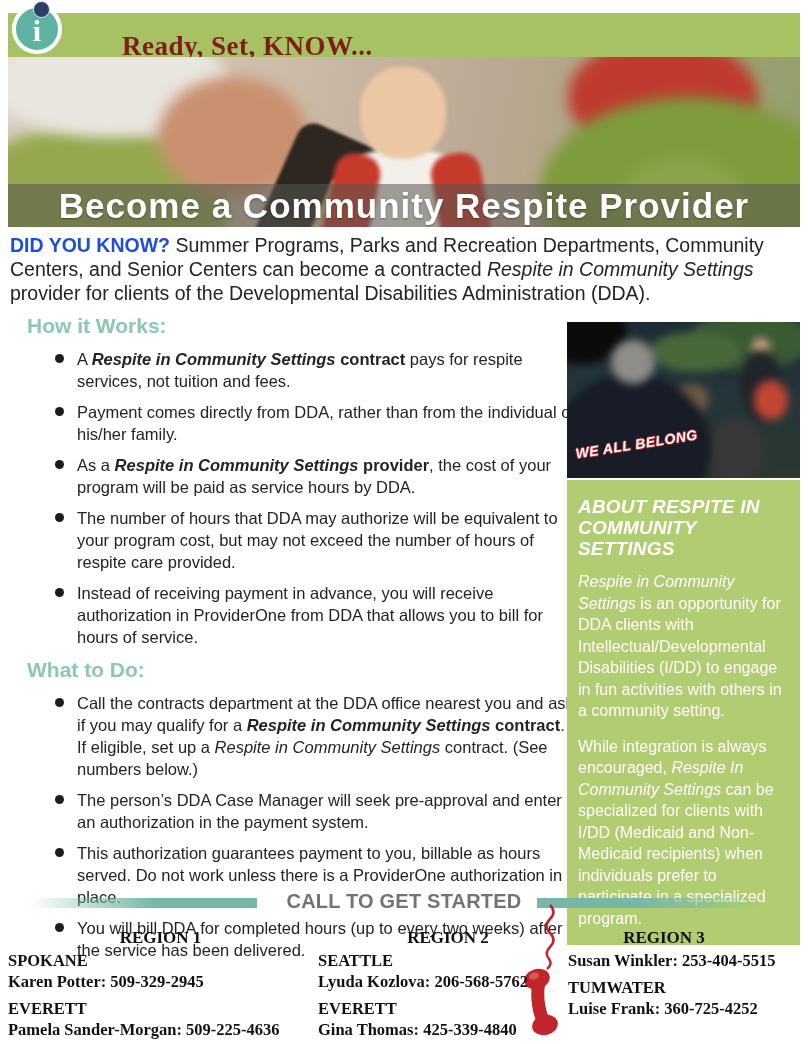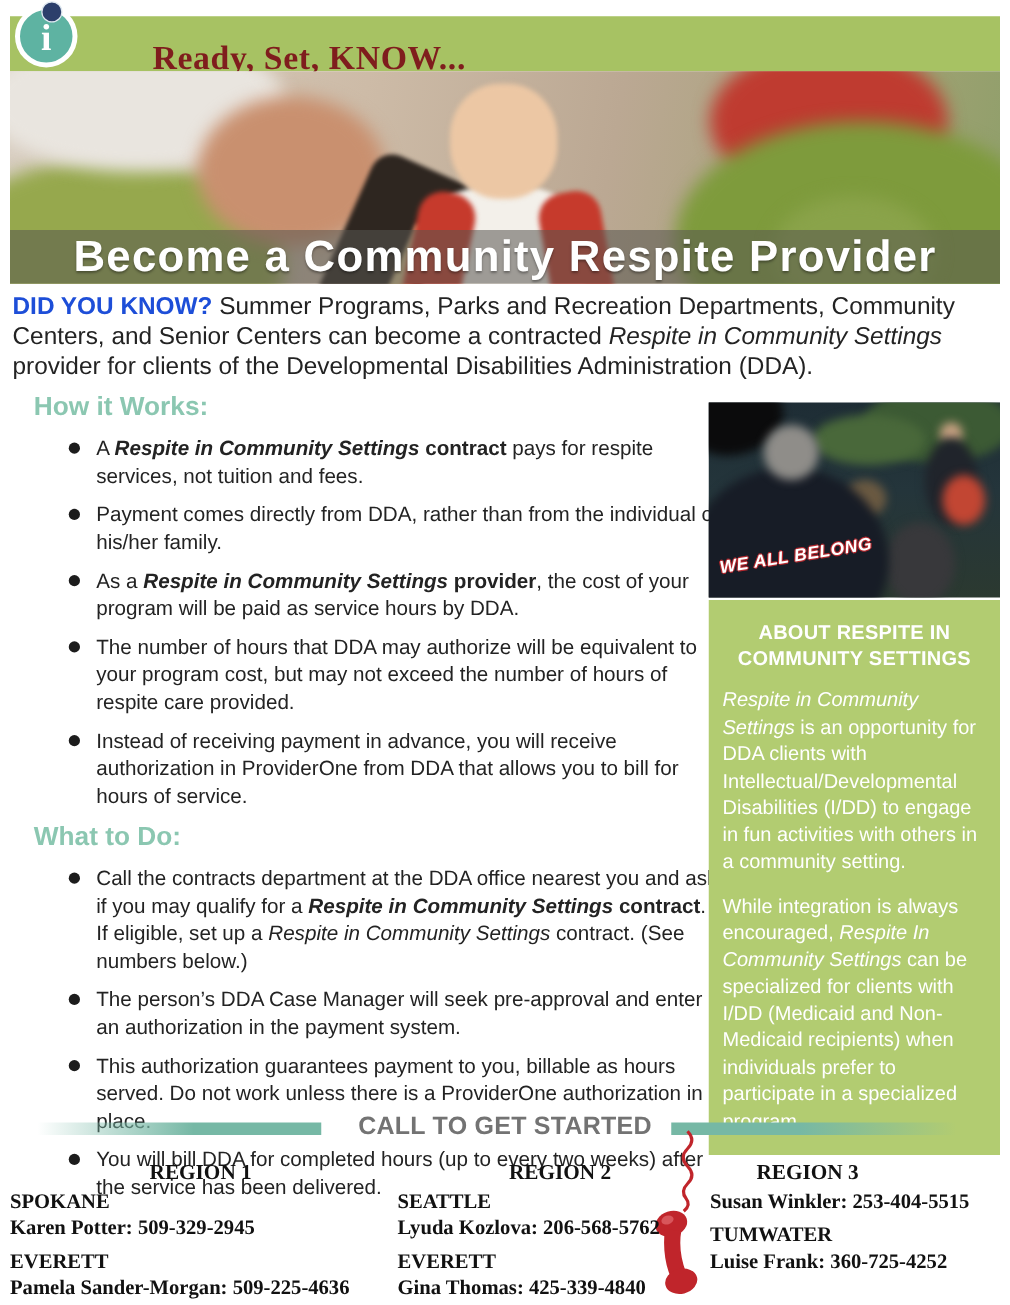--- a/index.html
+++ b/index.html
@@ -62,34 +62,34 @@
   .sp-singer-head{right:30px;top:16px;width:18px;height:18px;background:#caa383;filter:blur(1.5px);}
   .sp-guitar{right:12px;top:58px;width:34px;height:40px;background:#c24633;filter:blur(2px);}
   .sp-drum{left:108px;top:62px;width:34px;height:30px;background:#6b5a42;filter:blur(2.5px);}
   .sp-man{left:-16px;bottom:-46px;width:160px;height:150px;background:#171c26;border-radius:45% 45% 0 0;filter:blur(2px);}
   .sp-man-head{left:44px;top:18px;width:44px;height:44px;background:#8f8d89;filter:blur(2px);}
   .sp-speaker{right:36px;bottom:-6px;width:56px;height:66px;background:#38383b;border-radius:4px;filter:blur(1px);}
   .shirt-text{position:absolute;left:8px;bottom:26px;transform:rotate(-9deg);color:#ffffff;
         font-weight:bold;font-style:italic;font-size:14px;letter-spacing:.5px;white-space:nowrap;
         text-shadow:-1px 0 0 #b3272d,1px 0 0 #b3272d,0 1px 0 #b3272d,0 -1px 0 #b3272d;}
   .side-box{margin-top:2px;background:#b2cc71;padding:14px 11px 16px 11px;box-sizing:border-box;color:#ffffff;}
-  .side-box h3{margin:2px 0 12px 0;text-align:center;font-size:16px;line-height:21px;letter-spacing:.2px;}
+  .side-box h3{margin:2px 0 12px 0;text-align:left;font-size:19px;line-height:21px;letter-spacing:.2px;font-style:italic;}
   .side-box p{margin:0 0 14px 0;font-size:16px;line-height:21.5px;}
   .side-box p:last-child{margin-bottom:0;}
 
   
   .call-title{position:absolute;left:0;right:0;top:890px;text-align:center;margin:0;
         font-size:20px;font-weight:bold;color:#737373;letter-spacing:.2px;}
   .rule{position:absolute;top:898px;height:10px;}
   .rule.left{left:30px;width:227px;background:linear-gradient(to right,rgba(118,184,165,0),#76b8a5 55%);}
   .rule.right{left:537px;width:228px;background:linear-gradient(to left,rgba(118,184,165,0),#76b8a5 55%);}
 
   .regions{position:absolute;left:0;top:928px;width:808px;font-family:"Liberation Serif",serif;color:#111;}
   .region-head{position:absolute;top:0;font-weight:bold;font-size:17px;text-align:center;}
-  .rh1{left:8px;width:305px;} .rh2{left:318px;width:260px;} .rh3{left:536px;width:220px;}
+  .rh1{left:8px;width:305px;} .rh2{left:318px;width:260px;} .rh3{left:554px;width:220px;}
   .contact-col{position:absolute;top:22px;font-weight:bold;font-size:16.5px;line-height:21px;}
   .cc1{left:8px;width:300px;} .cc2{left:318px;width:212px;} .cc3{left:568px;width:232px;}
   .contact-group{margin-bottom:6px;}
   .phone{position:absolute;left:520px;top:903px;}
 </style>
 </head>
 <body>
 
 <div class="page">
 

